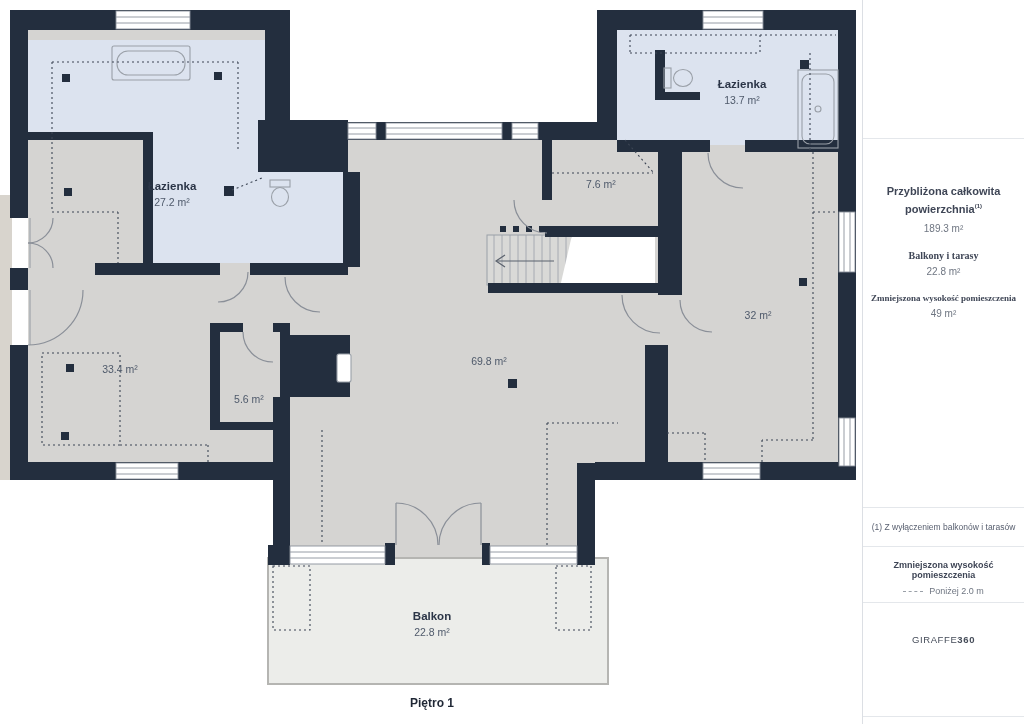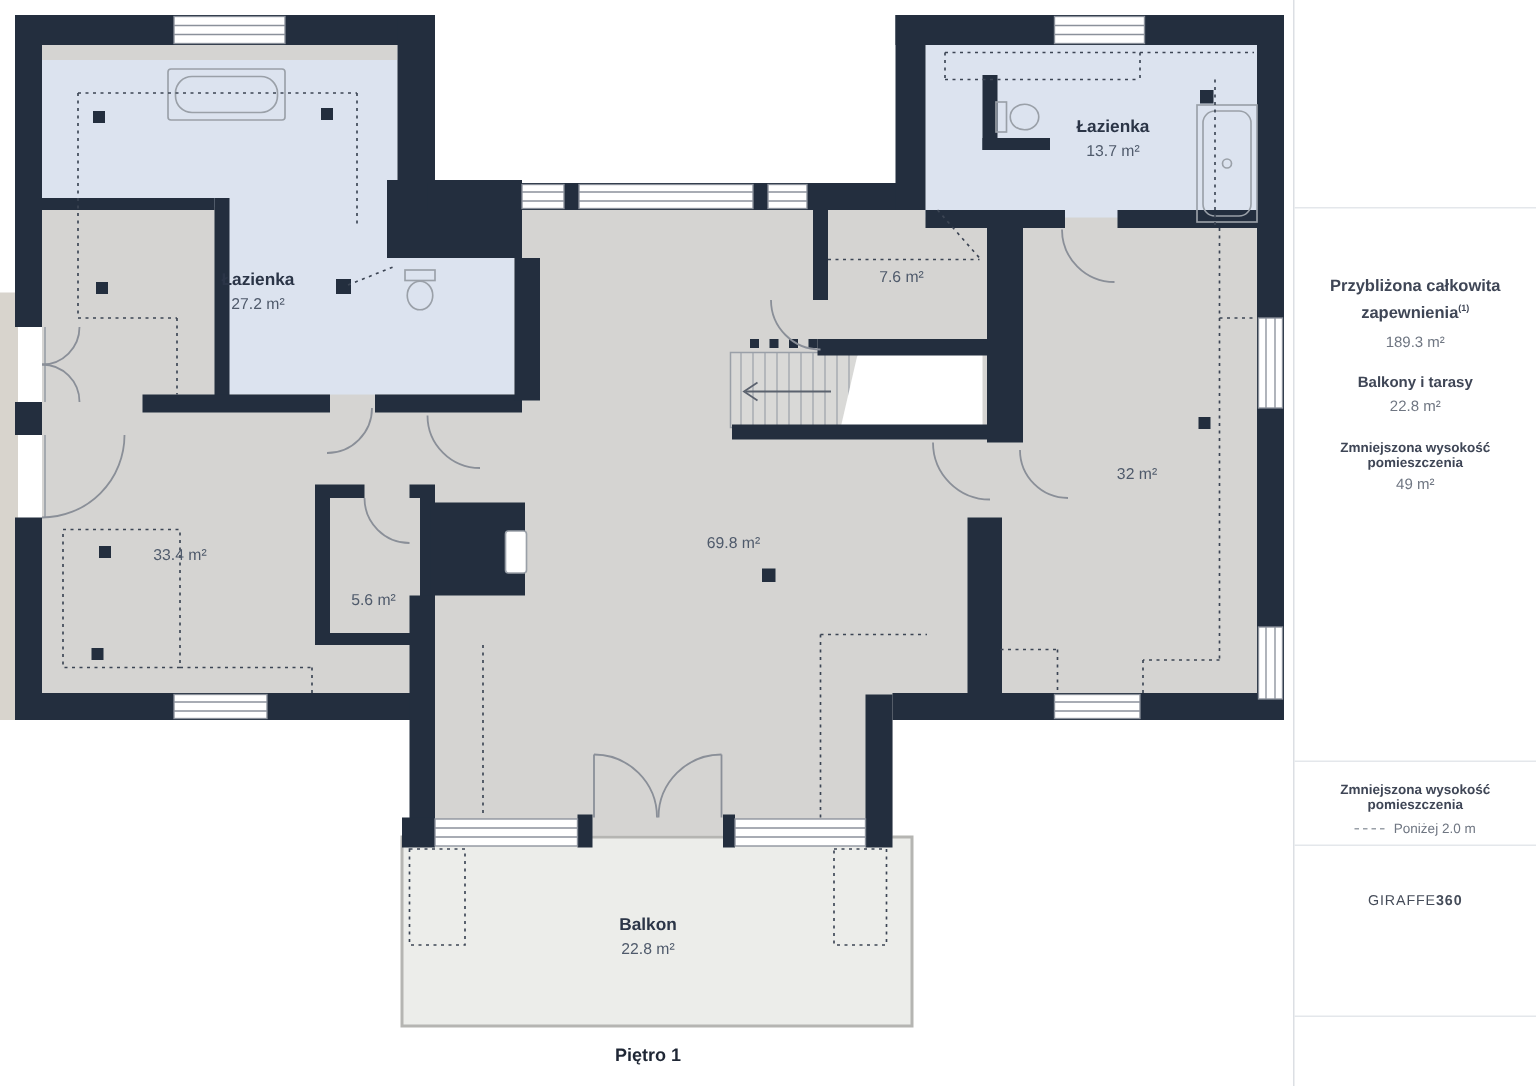--- a/index.html
+++ b/index.html
@@ -12,21 +12,21 @@
   .floorlbl{font-weight:bold;font-size:12px;fill:#1f2735;}
   
   .sidebar{position:absolute;left:862px;top:0;width:162px;height:724px;background:#fff;
            border-left:1px solid #dcdfe4;box-sizing:border-box;color:#3f4656;}
   .sec{box-sizing:border-box;border-bottom:1px solid #e4e7eb;text-align:center;}
   .sec-top{height:139px;}
   .sec-main{height:369px;padding-top:44px;}
   .t-title{font-size:11px;font-weight:bold;color:#3f4656;line-height:1.6;}
   .t-title sup{font-size:6px;}
   .t-val{font-size:10px;color:#6f7682;margin:5px 0 16px 0;}
-  .t-sub{font-size:10px;font-weight:bold;color:#3f4656;}
+  .t-sub{font-size:10px;font-weight:bold;color:#3f4656;font-family:Liberation Serif, serif;}
   .t-sub.small{font-size:9px;}
   .sec-note{height:39px;display:flex;align-items:center;justify-content:center;
             font-size:8.5px;color:#596070;}
   .sec-legend{height:56px;padding-top:13px;}
   .leg-title{font-size:9px;font-weight:bold;color:#3f4656;}
   .leg-row{margin-top:6px;font-size:9px;color:#6f7682;}
   .dash-sample{display:inline-block;width:20px;border-top:1px dashed #9aa0a8;
                vertical-align:middle;margin-right:6px;}
   .sec-disc{height:114px;padding-top:11px;}
   .sec-disc p{font-size:8.6px;line-height:1.35;color:#7d8490;width:148px;margin:0 auto;}
@@ -256,29 +256,30 @@
 
   <text class="floorlbl" x="432" y="707" text-anchor="middle">Piętro 1</text>
 </svg>
 
 <div class="sidebar">
   <div class="sec sec-top"></div>
 
   <div class="sec sec-main">
     <div class="t-title">
       <span>Przybliżona całkowita</span><br>
-      <span>zapewnienia</span><sup>(1)</sup>
+      <span>powierzchnia</span><sup>(1)</sup>
     </div>
     <div class="t-val">189.3 m²</div>
     <div class="t-sub">Balkony i tarasy</div>
     <div class="t-val">22.8 m²</div>
     <div class="t-sub small">Zmniejszona wysokość pomieszczenia</div>
     <div class="t-val">49 m²</div>
   </div>
 
+  <div class="sec sec-note">(1) Z wyłączeniem balkonów i tarasów</div>
 
   <div class="sec sec-legend">
     <div class="leg-title">Zmniejszona wysokość pomieszczenia</div>
     <div class="leg-row">
       <span class="dash-sample"></span><span>Poniżej 2.0 m</span>
     </div>
   </div>
 
   <div class="sec sec-disc">
     <div class="brand">

